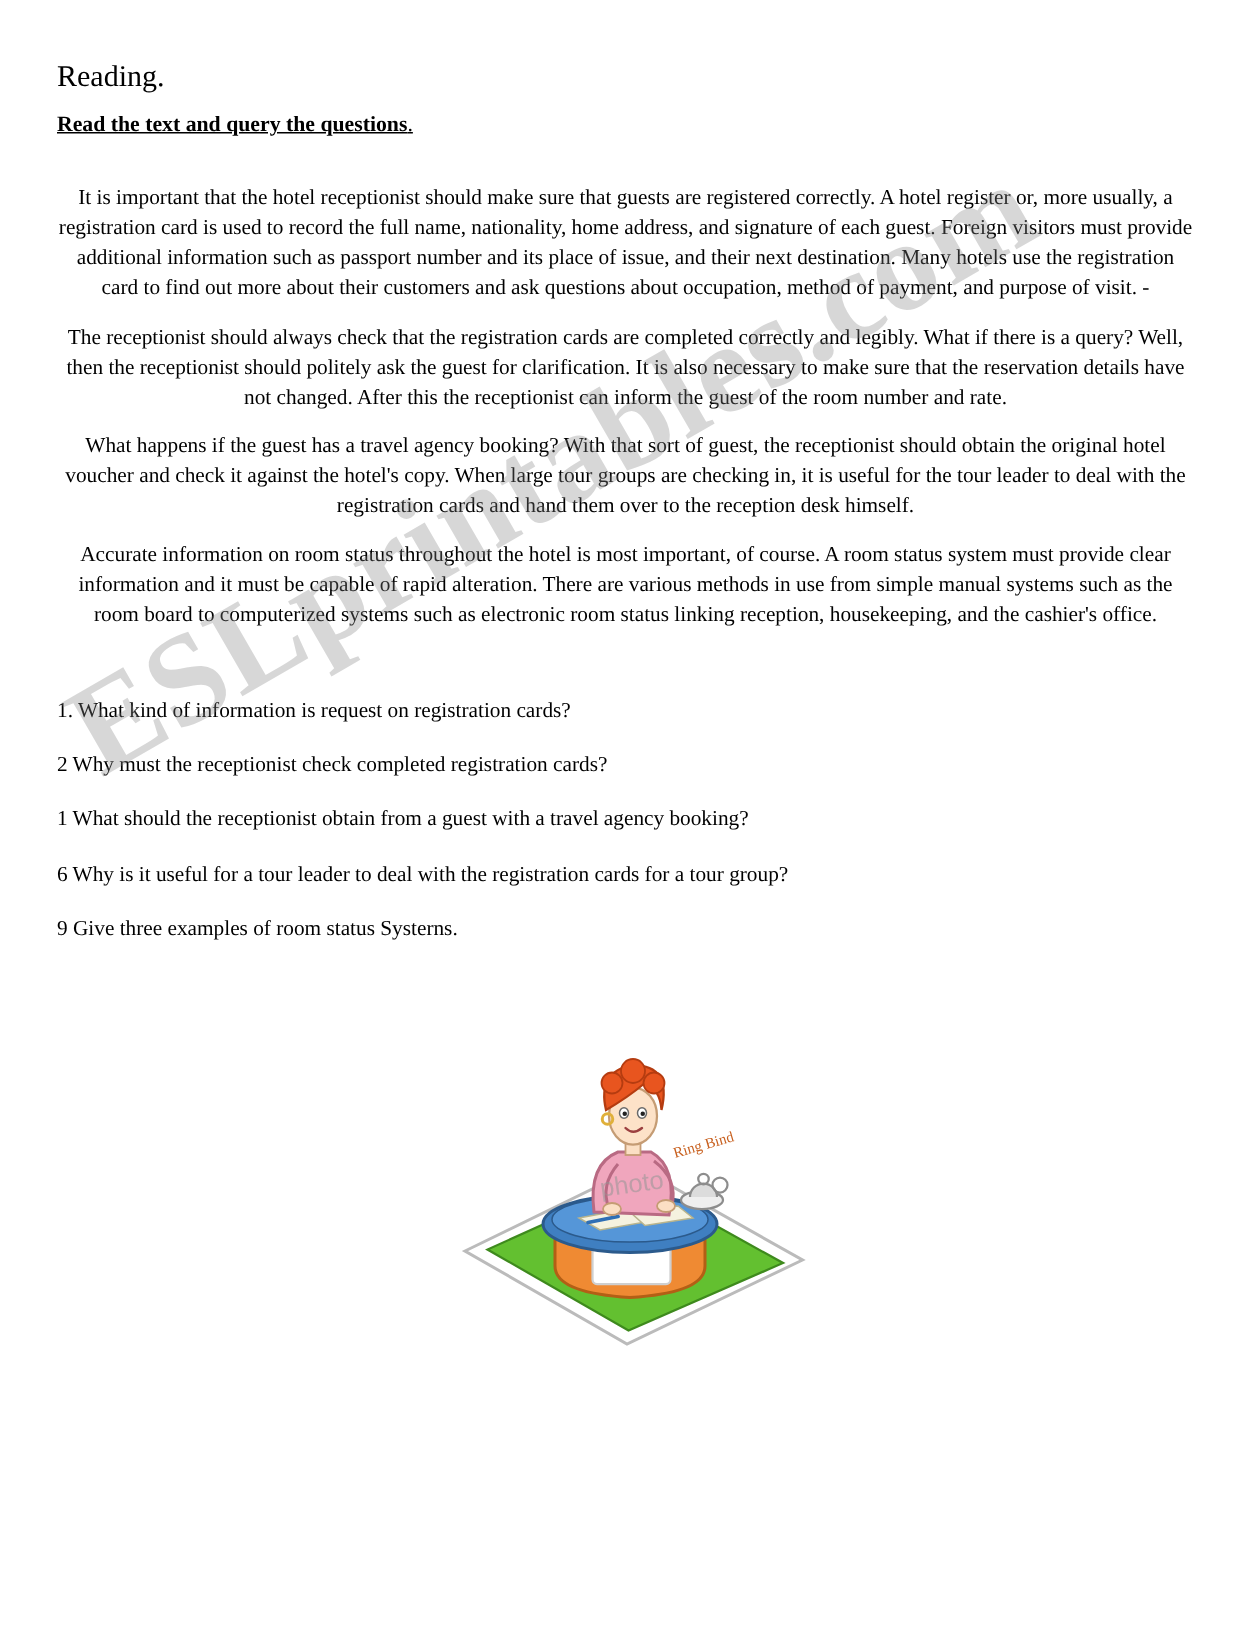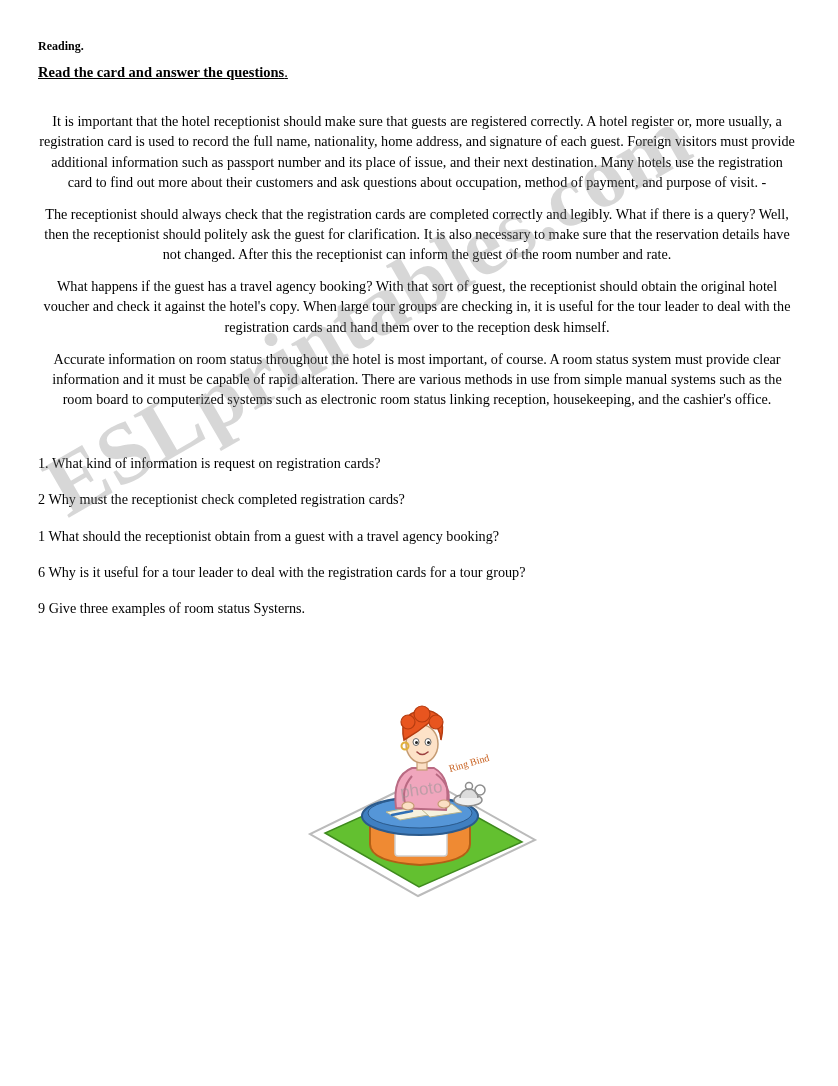--- a/index.html
+++ b/index.html
@@ -15,24 +15,23 @@
     font-family: "Liberation Serif", serif;
     color: #000000;
   }
   .page {
     position: absolute;
     inset: 0;
     padding: 38px 42px 0 38px;
     box-sizing: border-box;
   }
   .heading-plain {
-    font-size: 12px;
+    font-size: 20px;
     line-height: 1.35;
     margin: 0 0 10px 0;
-    font-weight: bold;
   }
   .heading-bold {
     font-size: 14.5px;
     font-weight: bold;
     text-decoration: underline;
     margin: 0 0 30px 0;
   }
   .heading-bold .trailing-dot {
     font-weight: normal;
     text-decoration: none;
@@ -95,21 +94,21 @@
   }
 </style>
 </head>
 <body>
 
 <div class="page">
 
   <div class="heading-plain">Reading.</div>
 
   <div class="heading-bold">
-    <span>Read the card and answer the questions</span><span class="trailing-dot">.</span>
+    <span>Read the text and query the questions</span><span class="trailing-dot">.</span>
   </div>
 
   <div class="reading-text">
     <p class="body-par">It is important that the hotel receptionist should make sure that guests are registered correctly. A hotel register or, more usually, a registration card is used to record the full name, nationality, home address, and signature of each guest. Foreign visitors must provide additional information such as passport number and its place of issue, and their next destination. Many hotels use the registration card to find out more about their customers and ask questions about occupation, method of payment, and purpose of visit. -</p>
     <p class="body-par">The receptionist should always check that the registration cards are completed correctly and legibly. What if there is a query? Well, then the receptionist should politely ask the guest for clarification. It is also necessary to make sure that the reservation details have not changed. After this the receptionist can inform the guest of the room number and rate.</p>
     <p class="body-par">What happens if the guest has a travel agency booking? With that sort of guest, the receptionist should obtain the original hotel voucher and check it against the hotel's copy. When large tour groups are checking in, it is useful for the tour leader to deal with the registration cards and hand them over to the reception desk himself.</p>
     <p class="body-par">Accurate information on room status throughout the hotel is most important, of course. A room status system must provide clear information and it must be capable of rapid alteration. There are various methods in use from simple manual systems such as the room board to computerized systems such as electronic room status linking reception, housekeeping, and the cashier's office.</p>
   </div>
 
   <div class="questions">

